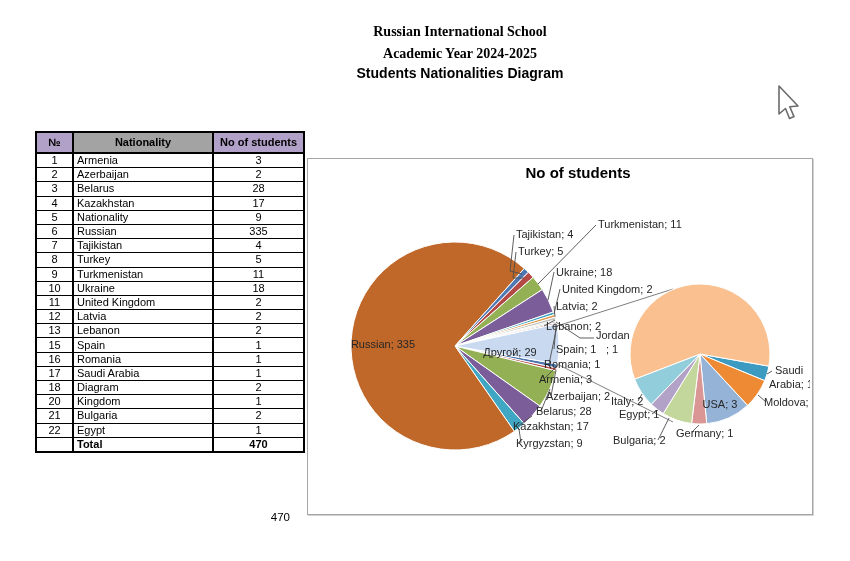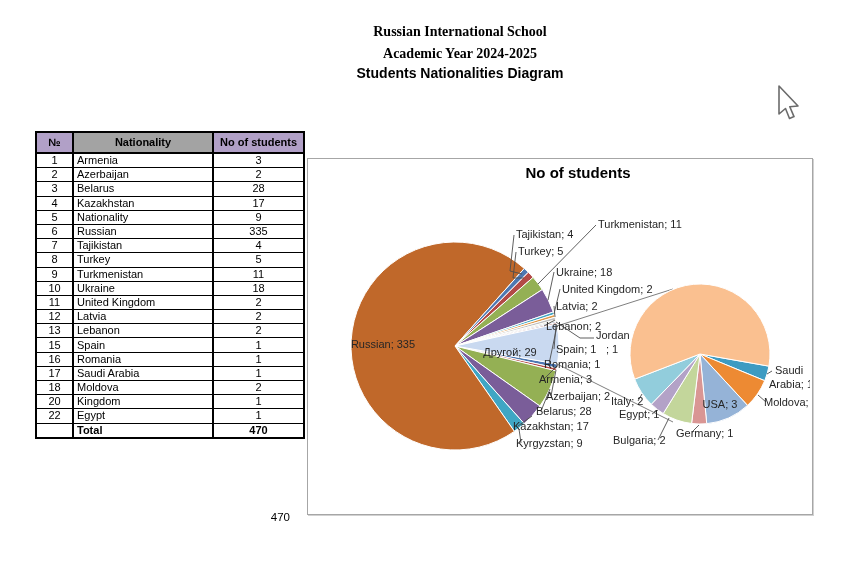--- a/index.html
+++ b/index.html
@@ -117,27 +117,32 @@
         <td class="col-nat">Romania</td>
         <td class="col-cnt">1</td>
       </tr>
       <tr>
         <td class="col-num">17</td>
         <td class="col-nat">Saudi Arabia</td>
         <td class="col-cnt">1</td>
       </tr>
       <tr>
         <td class="col-num">18</td>
-        <td class="col-nat">Moldova</td>
+        <td class="col-nat">Diagram</td>
         <td class="col-cnt">2</td>
       </tr>
       <tr>
         <td class="col-num">20</td>
         <td class="col-nat">Kingdom</td>
         <td class="col-cnt">1</td>
+      </tr>
+      <tr>
+        <td class="col-num">21</td>
+        <td class="col-nat">Bulgaria</td>
+        <td class="col-cnt">2</td>
       </tr>
       <tr>
         <td class="col-num">22</td>
         <td class="col-nat">Egypt</td>
         <td class="col-cnt">1</td>
       </tr>
       <tr class="total-row">
         <td class="col-num"></td>
         <td class="col-nat">Total</td>
         <td class="col-cnt">470</td>

